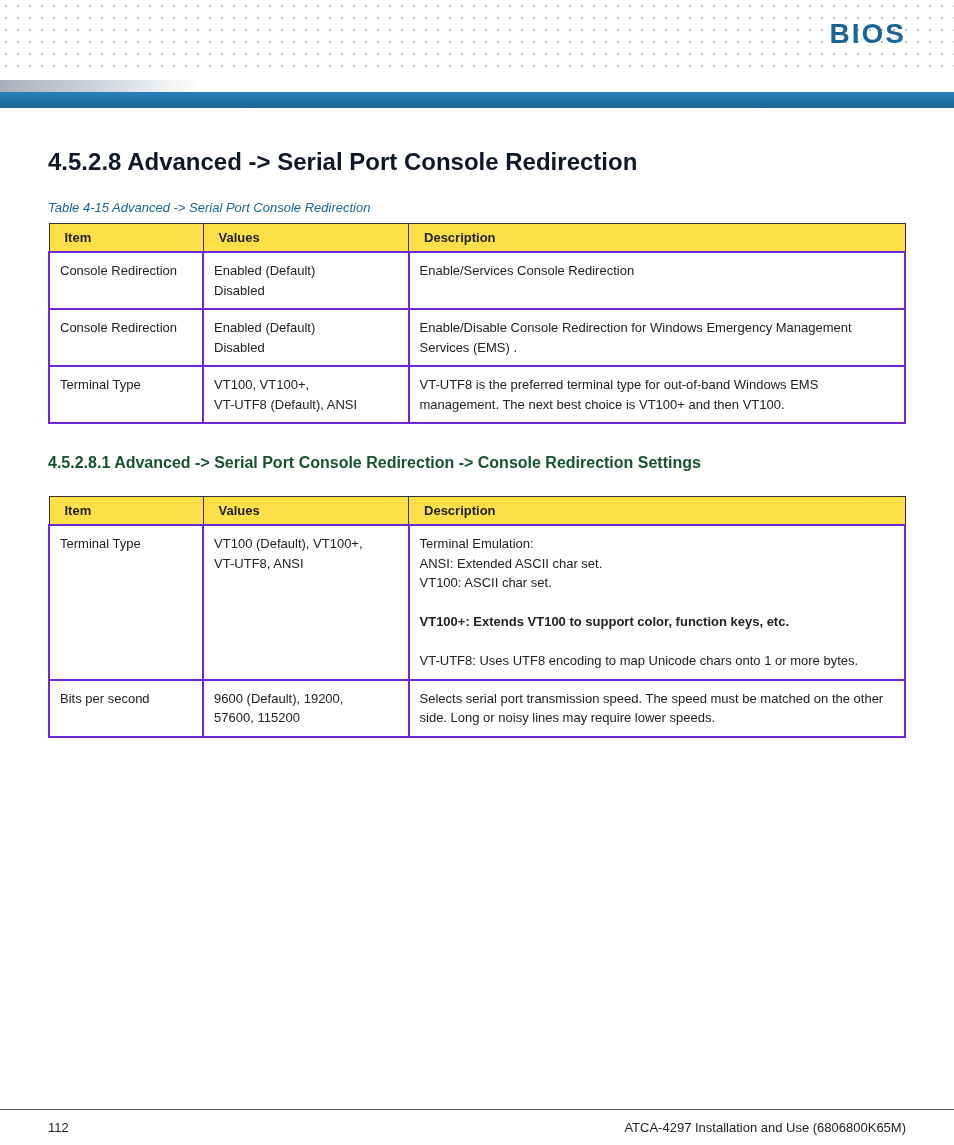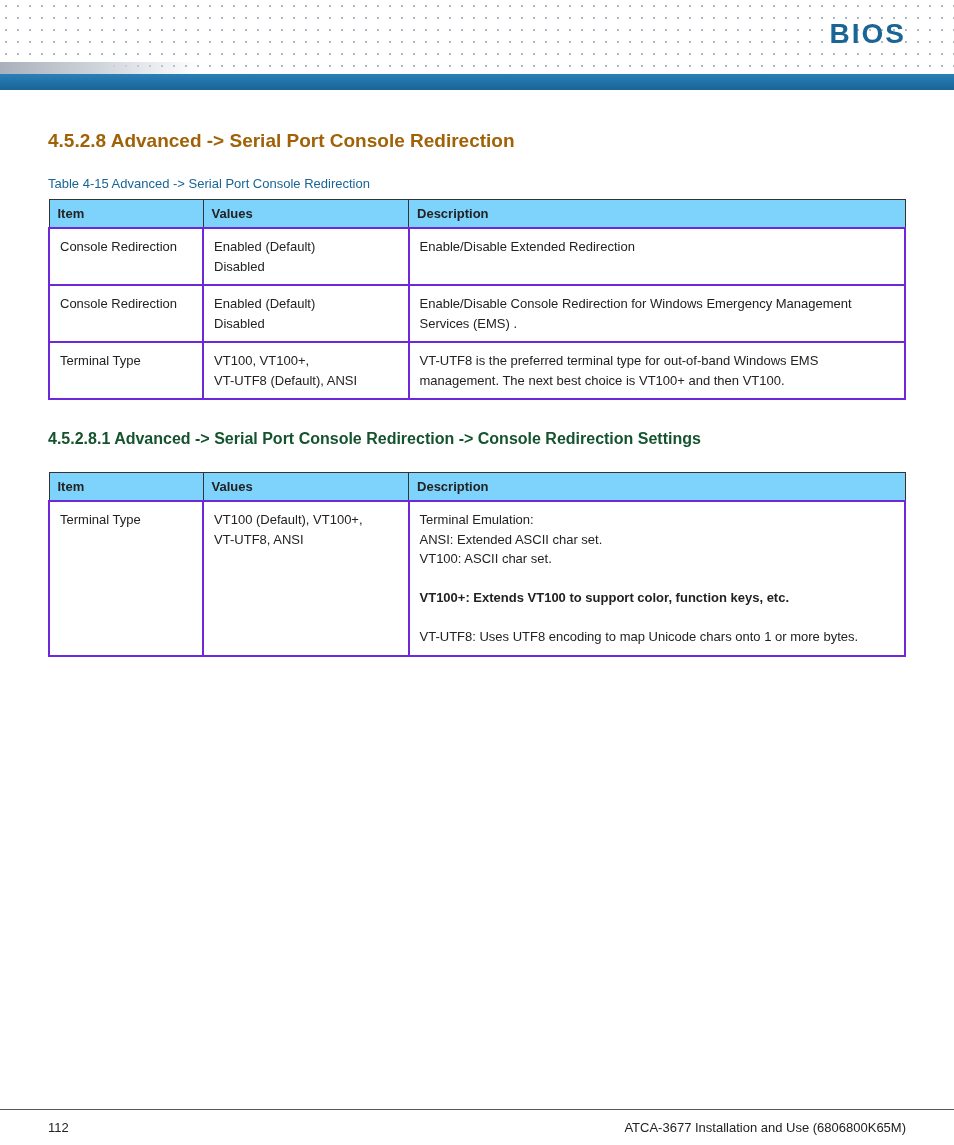--- a/index.html
+++ b/index.html
@@ -10,21 +10,21 @@
       color: #222;
       width: 954px;
       min-height: 1145px;
       position: relative;
     }
 
     
     .top-header {
       background: #fff;
       position: relative;
-      height: 90px;
+      height: 108px;
       overflow: hidden;
     }
     .dot-grid {
       position: absolute;
       top: 0; left: 0; right: 0;
       height: 75px;
       background-image: radial-gradient(circle, #b0b8c8 1px, transparent 1px);
       background-size: 12px 12px;
       background-color: #fff;
     }
@@ -54,53 +54,54 @@
       border-radius: 0 0 40px 0;
     }
 
     
     .page-content {
       padding: 30px 48px 40px 48px;
     }
 
     
     .section-heading {
-      font-size: 19px;
-      font-weight: bold;
-      color: #a16207;
+      font-size: 24px;
+      font-weight: bold;
+      color: #0f172a;
       margin-bottom: 24px;
       margin-top: 10px;
     }
     .section-heading-2 {
       font-size: 16px;
       font-weight: bold;
       color: #14532d;
       margin-top: 30px;
       margin-bottom: 24px;
     }
 
     
     .table-caption {
       font-size: 13px;
+      font-style: italic;
       color: #1a6496;
       margin-bottom: 8px;
       margin-top: 20px;
     }
 
     
     table {
       width: 100%;
       border-collapse: collapse;
       margin-bottom: 24px;
       font-size: 13px;
     }
     th {
-      background: #7dd3fc;
+      background: #fde047;
       border: 1px solid #333;
-      padding: 6px 8px;
+      padding: 6px 15px;
       font-weight: bold;
       text-align: left;
       vertical-align: top;
     }
     td {
       border: 2px solid #6d28d9;
       padding: 8px 10px;
       vertical-align: top;
       line-height: 1.5;
     }
@@ -148,21 +149,21 @@
         <th class="col-item">Item</th>
         <th class="col-values">Values</th>
         <th class="col-desc">Description</th>
       </tr>
     </thead>
     <tbody id="table1-body">
     <tr>
           <td>Console Redirection</td>
           <td style="white-space: pre-line;">Enabled (Default)
 Disabled</td>
-          <td>Enable/Disable Extended Redirection</td>
+          <td>Enable/Services Console Redirection</td>
         </tr>
         <tr>
           <td>Console Redirection</td>
           <td style="white-space: pre-line;">Enabled (Default)
 Disabled</td>
           <td>Enable/Disable Console Redirection for Windows Emergency Management Services (EMS) .</td>
         </tr>
         <tr>
           <td>Terminal Type</td>
           <td style="white-space: pre-line;">VT100, VT100+,
@@ -185,21 +186,27 @@
     </thead>
     <tbody id="table2-body">
     <tr>
           <td>Terminal Type</td>
           <td style="white-space: pre-line;">VT100 (Default), VT100+,
 VT-UTF8, ANSI</td>
           <td><span style="white-space: pre-line;">Terminal Emulation:
 ANSI: Extended ASCII char set.
 VT100: ASCII char set.</span><br><br><span style="white-space: pre-line; font-weight: bold;">VT100+: Extends VT100 to support color, function keys, etc.</span><br><br><span style="white-space: pre-line;">VT-UTF8: Uses UTF8 encoding to map Unicode chars onto 1 or more bytes.</span></td>
         </tr>
+        <tr>
+          <td>Bits per second</td>
+          <td style="white-space: pre-line;">9600 (Default), 19200,
+57600, 115200</td>
+          <td>Selects serial port transmission speed. The speed must be matched on the other side. Long or noisy lines may require lower speeds.</td>
+        </tr>
       </tbody>
   </table>
 
 </div>
 
 <div class="page-footer">
   <span class="footer-page-num">112</span>
-  <span class="footer-doc-ref">ATCA-3677 Installation and Use (6806800K65M)</span>
+  <span class="footer-doc-ref">ATCA-4297 Installation and Use (6806800K65M)</span>
 </div>
 
 </body></html>

